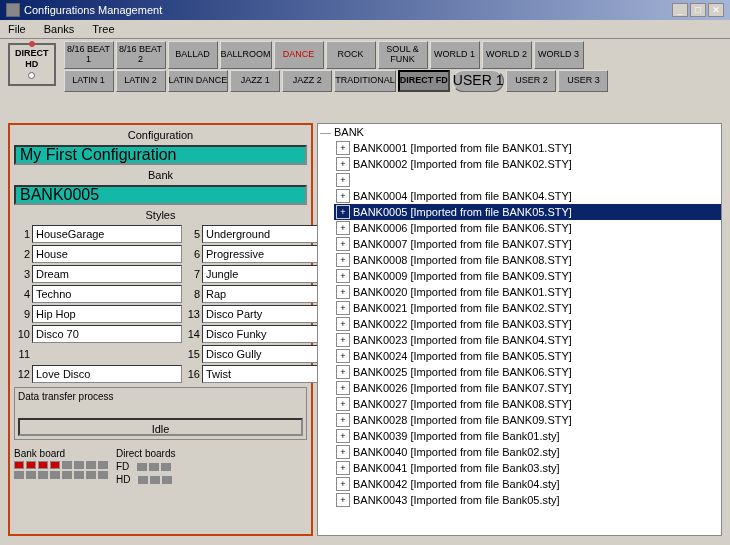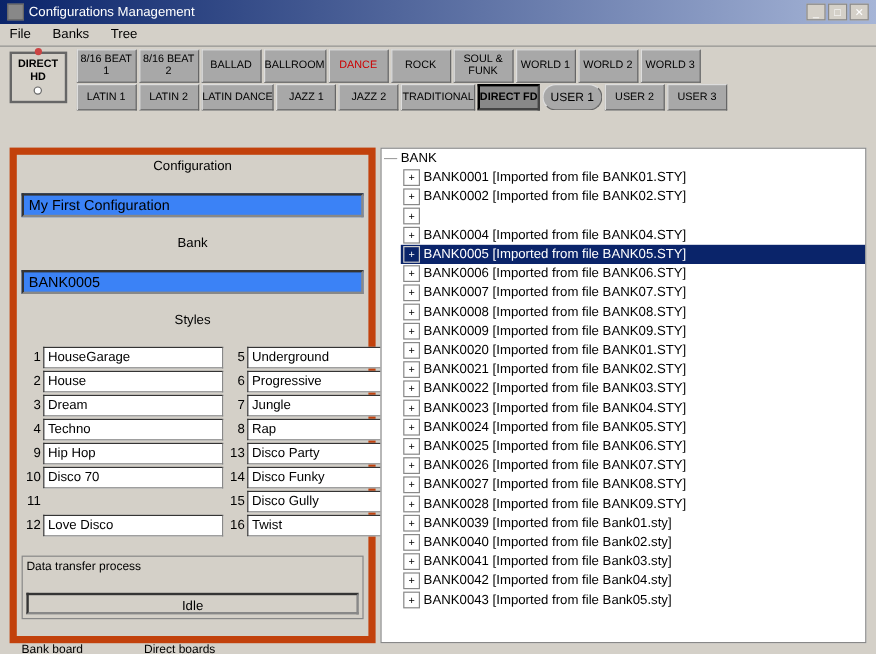--- a/index.html
+++ b/index.html
@@ -72,38 +72,38 @@
     .main-content {
       display: flex;
       gap: 0;
       padding: 4px 8px;
       height: calc(545px - 20px - 24px - 80px);
     }
 
     
     .left-panel {
       width: 305px;
-      border: 6px solid #c2410c;
+      border: 2px solid #c2410c;
       background: #d4d0c8;
       padding: 4px;
       display: flex;
       flex-direction: column;
-      gap: 16px;
+      gap: 4px;
       flex-shrink: 0;
     }
     .panel-section-title {
       text-align: center;
       font-size: 11px;
       font-weight: normal;
     }
     .inset-field {
       border: 2px inset #888;
-      background: #3b82f6;
+      background: #14b8a6;
       padding: 2px 4px;
-      font-size: 12px;
+      font-size: 16px;
       height: 20px;
       width: 100%;
     }
     .styles-label {
       text-align: center;
       font-size: 11px;
     }
     .styles-grid {
       display: grid;
       grid-template-columns: 1fr 1fr;
@@ -259,21 +259,21 @@
       </div>
 
     <div style="display:flex; gap:2px;" id="bottom-buttons">
         <div class="kbd-btn kbd-btn-small" style="min-width: 50px; height: 22px; font-size: 9px;">LATIN 1</div>
         <div class="kbd-btn kbd-btn-small" style="min-width: 50px; height: 22px; font-size: 9px;">LATIN 2</div>
         <div class="kbd-btn kbd-btn-small" style="min-width: 50px; height: 22px; font-size: 9px;">LATIN DANCE</div>
         <div class="kbd-btn kbd-btn-small" style="min-width: 50px; height: 22px; font-size: 9px;">JAZZ 1</div>
         <div class="kbd-btn kbd-btn-small" style="min-width: 50px; height: 22px; font-size: 9px;">JAZZ 2</div>
         <div class="kbd-btn kbd-btn-small" style="min-width: 50px; height: 22px; font-size: 9px;">TRADITIONAL</div>
         <div class="kbd-btn kbd-btn-small" style="background: rgb(136, 136, 136); border: 2px inset rgb(68, 68, 68); font-weight: bold; min-width: 50px; height: 22px; font-size: 9px;">DIRECT FD</div>
-        <div class="kbd-btn kbd-btn-small" style="min-width: 50px; height: 22px; font-size: 10px; border-radius: 11px;">USER 1</div>
+        <div class="kbd-btn kbd-btn-small" style="min-width: 50px; height: 22px; font-size: 14px; border-radius: 11px;">USER 1</div>
         <div class="kbd-btn kbd-btn-small" style="min-width: 50px; height: 22px; font-size: 9px;">USER 2</div>
         <div class="kbd-btn kbd-btn-small" style="min-width: 50px; height: 22px; font-size: 9px;">USER 3</div>
       </div>
   </div>
 </div>
 
 <div class="main-content">
 
   <div class="left-panel">
     <div class="panel-section-title">Configuration</div>

